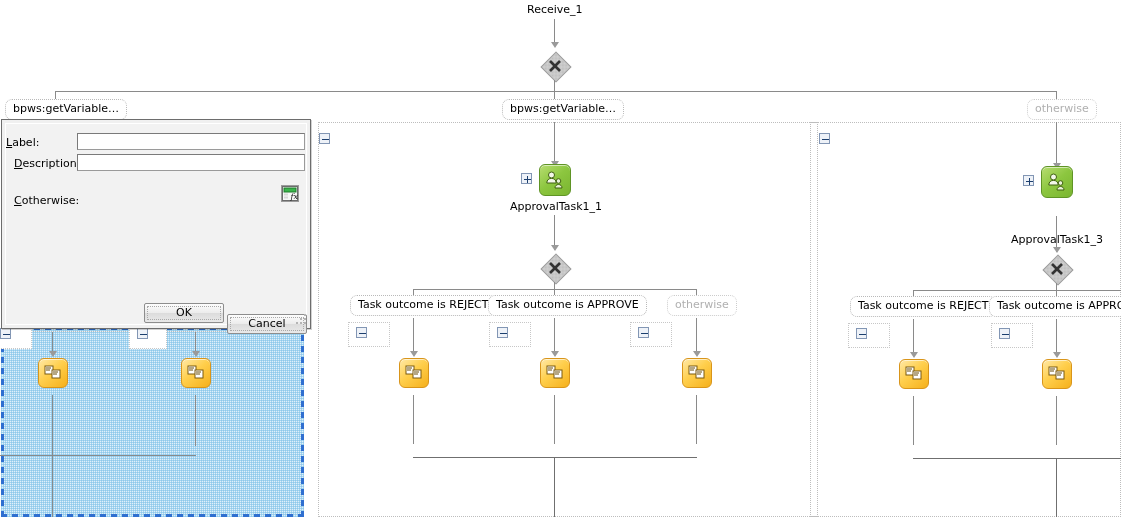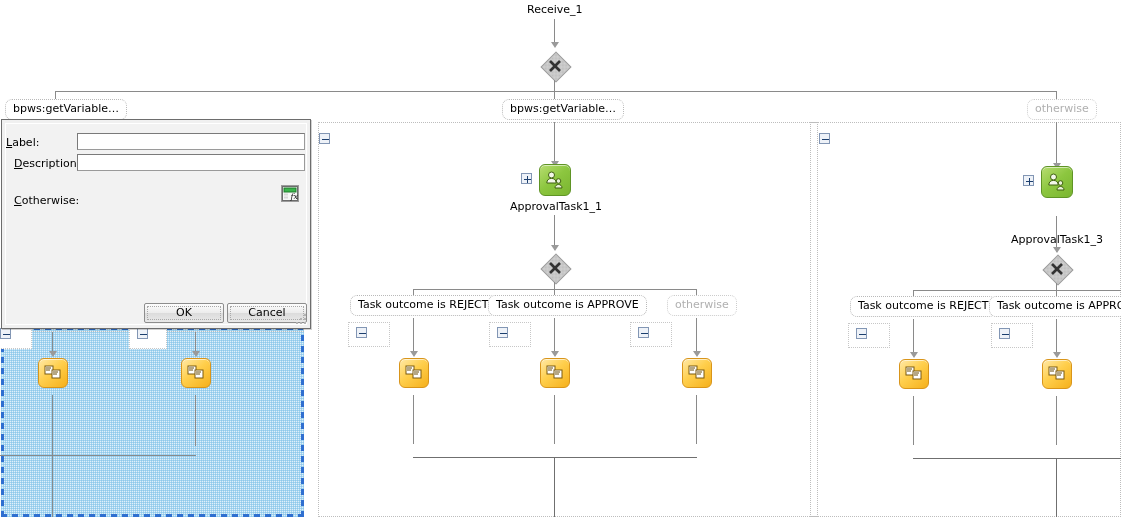--- a/index.html
+++ b/index.html
@@ -379,21 +379,21 @@
       </div>
 
       <div class="dlabel" style="left:8px;top:70px;">
         <u>C</u><span>otherwise:</span>
       </div>
 
       <div class="btn" style="left:138px;top:179px;">
         <span>OK</span>
         <span class="dotted"></span>
       </div>
-      <div class="btn" style="left:221px;top:179px;">
+      <div class="btn" style="left:221px;top:190px;">
         <span>Cancel</span>
         <span class="dotted"></span>
       </div>
 
       <div class="grip" style="left:290px;top:190px;">
         <i style="left:8px;top:0px;"></i>
         <i style="left:4px;top:4px;"></i>
           <i style="left:8px;top:4px;"></i>
         <i style="left:0px;top:8px;"></i>
           <i style="left:4px;top:8px;"></i>

